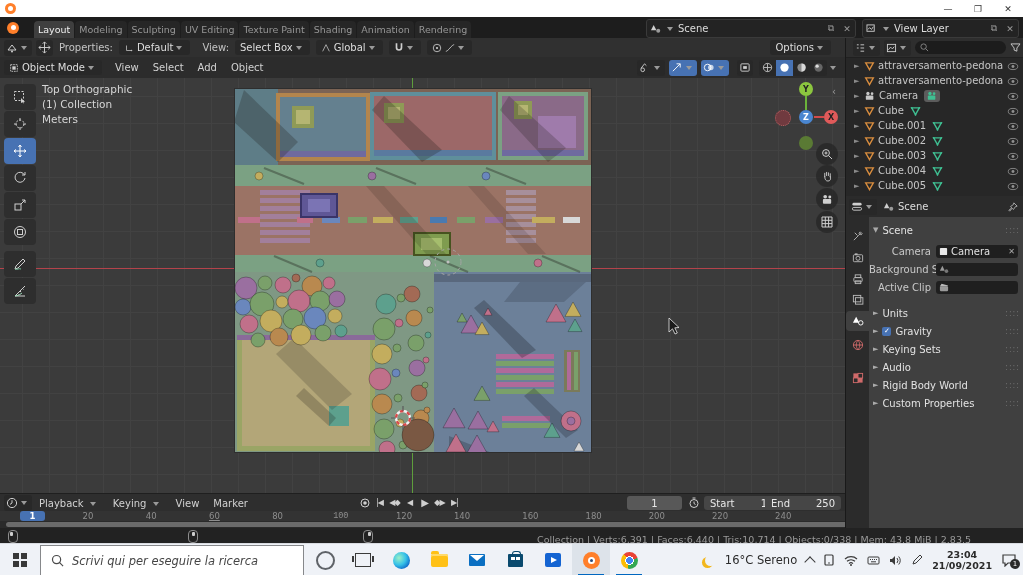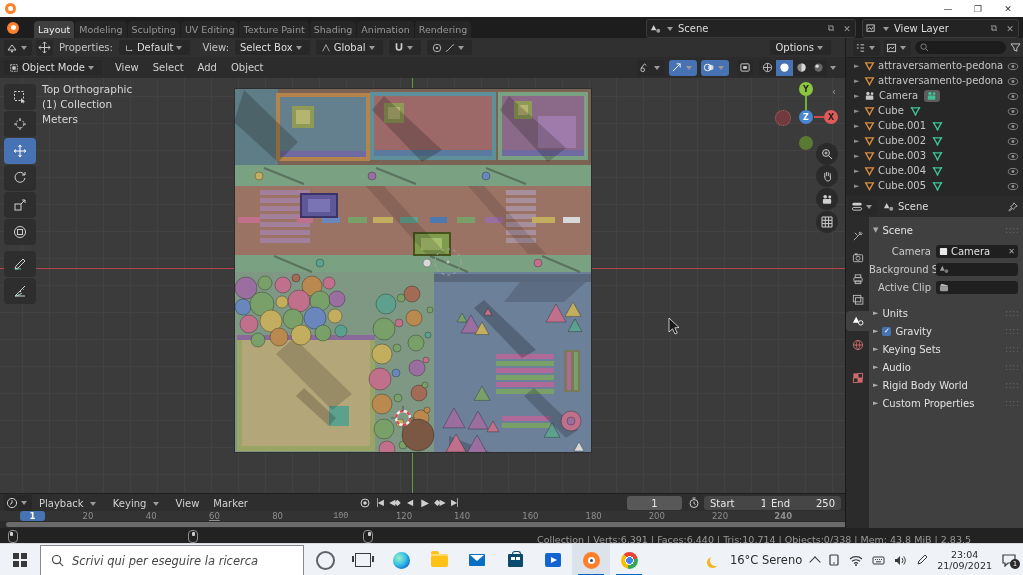--- a/index.html
+++ b/index.html
@@ -111,21 +111,21 @@
   .winlogo i{background:#383838;}
   .searchbox{position:absolute;left:40px;top:1px;width:262px;height:29px;background:#fff;border:1px solid #86888b;
              display:flex;align-items:center;color:#454545;font-size:11.5px;font-style:italic;}
   .tbapps{position:absolute;left:306px;top:0;height:32px;display:flex;}
   .tbapp{width:38px;height:32px;display:flex;align-items:center;justify-content:center;position:relative;}
   .tbapp.active{background:#dde3ea;}
   .tbapp.open::after{content:"";position:absolute;left:6px;right:6px;bottom:0;height:2px;background:#0067c0;}
   .tray{position:absolute;right:0;top:0;height:32px;display:flex;align-items:center;gap:9px;padding-right:6px;color:#3b3b3b;}
   .moon{width:11px;height:11px;border-radius:50%;box-shadow:-3px 2px 0 0 #f2b71e;}
   .wtxt{font-size:11.5px;color:#2b2b2b;}
-  .clockblk{font-size:9.5px;text-align:center;line-height:11px;color:#2b2b2b;}
+  .clockblk{font-size:9.5px;text-align:center;line-height:11px;color:#2b2b2b;font-weight:bold;}
   .chevup{width:7px;height:7px;border-left:1.5px solid #3b3b3b;border-top:1.5px solid #3b3b3b;transform:rotate(45deg);margin-top:3px;}
   svg{display:block;}
 </style>
 </head>
 <body>
 
 <div id="root">
 
   <div class="titlebar">
     <span class="blogo"></span>
@@ -620,21 +620,21 @@
       <span class="tick" style="left: 151.2px;">40</span>
       <span class="tick" style="left: 214.4px; text-decoration: underline;">60</span>
       <span class="tick" style="left: 277.6px;">80</span>
       <span class="tick" style="left: 340.8px; font-family: Liberation Mono, monospace;">100</span>
       <span class="tick" style="left: 404px;">120</span>
       <span class="tick" style="left: 462px;">140</span>
       <span class="tick" style="left: 530.4px;">160</span>
       <span class="tick" style="left: 593.6px;">180</span>
       <span class="tick" style="left: 656.8px;">200</span>
       <span class="tick" style="left: 720px;">220</span>
-      <span class="tick" style="left: 783.2px; font-weight: bold;">240</span>
+      <span class="tick" style="left: 783.2px;">240</span>
     </div>
   <div class="tlscroll">
       <span class="tlthumb"></span>
     </div>
 
   <div class="statusbar">
     <span class="mouseico" style="left:8px">
         <i style="left:1px"></i>
       </span>
     <span class="mouseico" style="left:188px">

